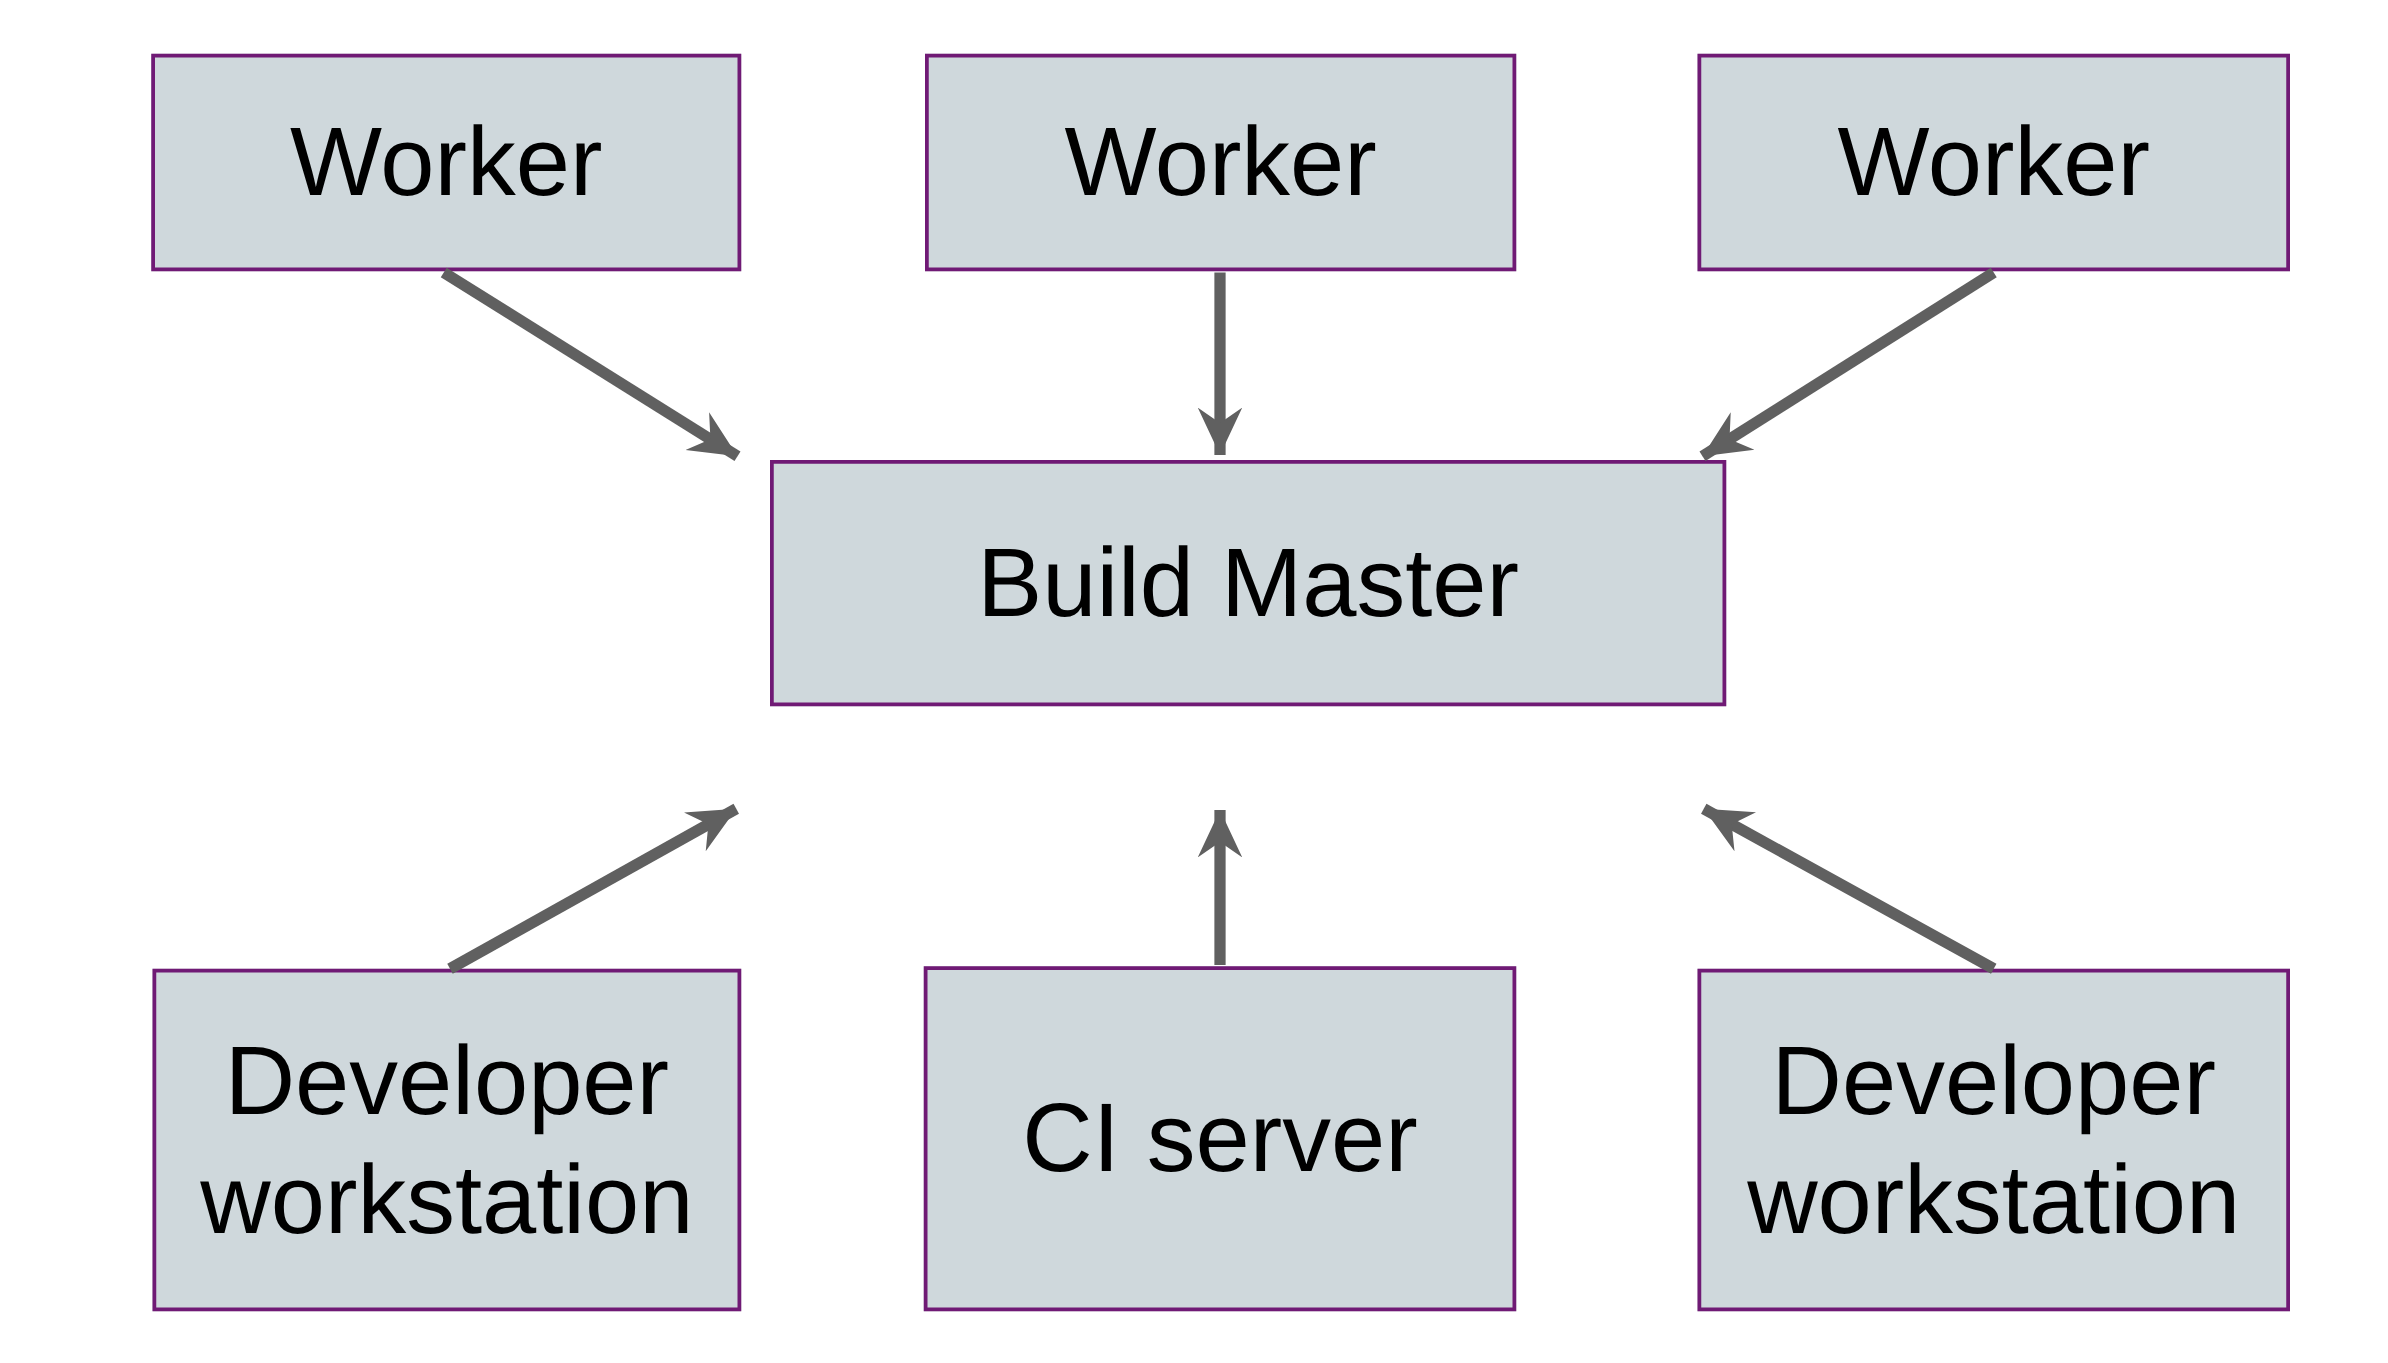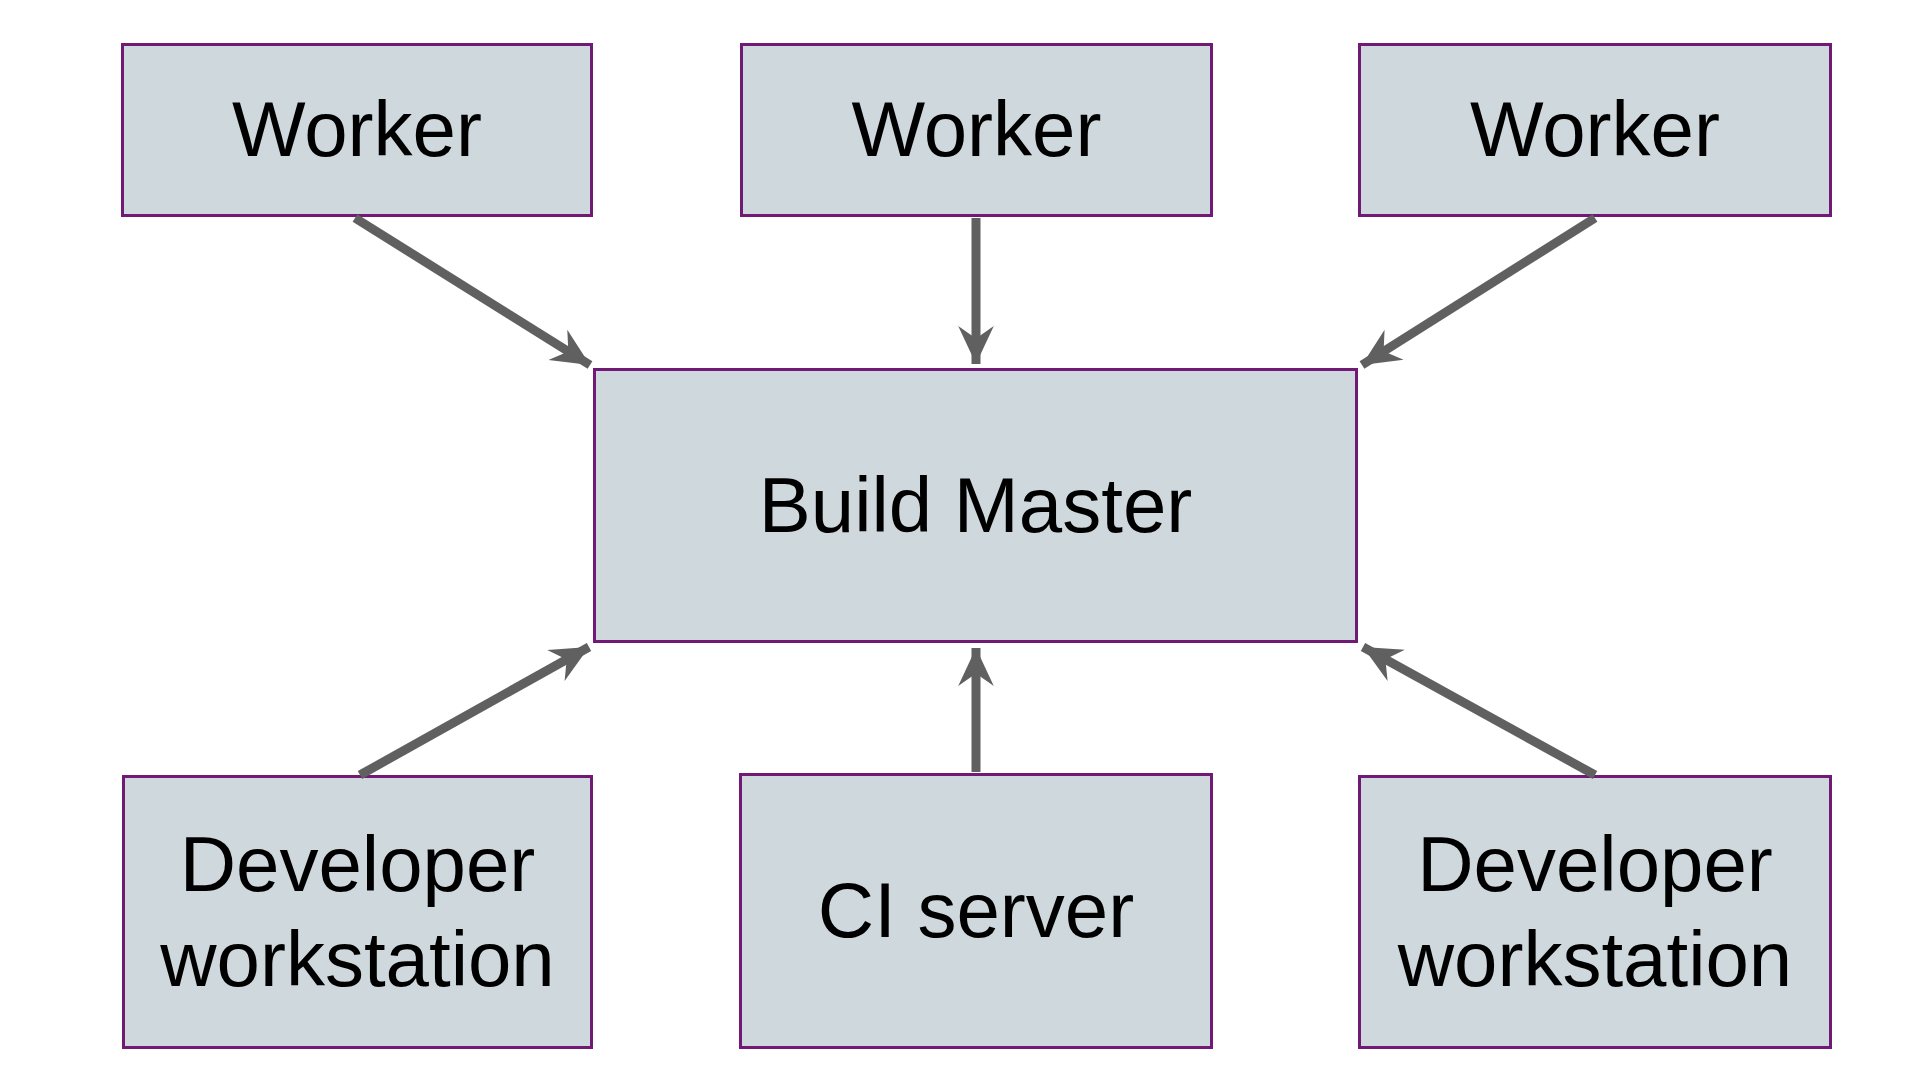--- a/index.html
+++ b/index.html
@@ -20,21 +20,21 @@
     align-items: center;
     justify-content: center;
     text-align: center;
     color: #000000;
     font-size: 78px;
     line-height: 1.22;
   }
   #n-worker1 { left: 121px;  top: 43px;  width: 472px; height: 174px; }
   #n-worker2 { left: 740px;  top: 43px;  width: 473px; height: 174px; }
   #n-worker3 { left: 1358px; top: 43px;  width: 474px; height: 174px; }
-  #n-build   { left: 593px;  top: 368px; width: 765px; height: 275px; }
+  #n-build   { left: 616px;  top: 368px; width: 765px; height: 197px; }
   #n-devl    { left: 122px;  top: 775px; width: 471px; height: 274px; }
   #n-ci      { left: 739px;  top: 773px; width: 474px; height: 276px; text-align: center; }
   #n-devr    { left: 1358px; top: 775px; width: 474px; height: 274px; }
   .edges {
     position: absolute;
     left: 0; top: 0;
     width: 1910px;
     height: 1090px;
     pointer-events: none;
   }

